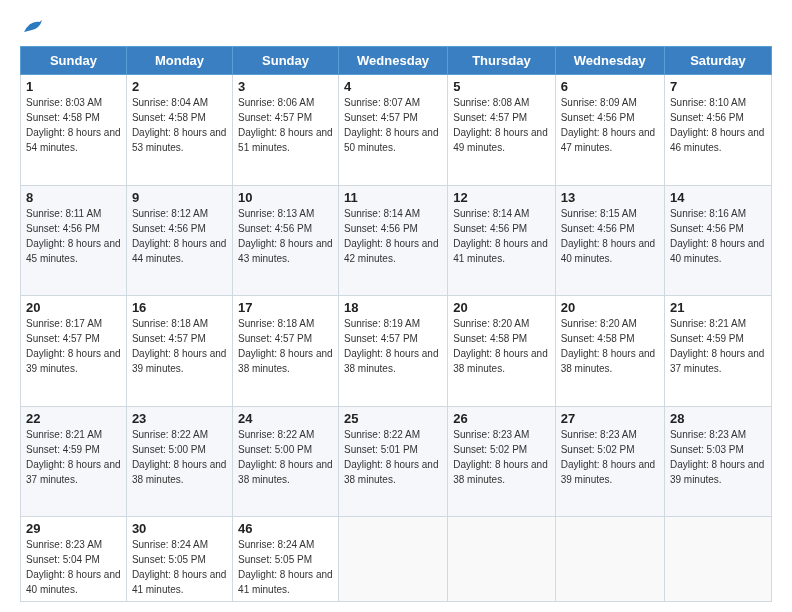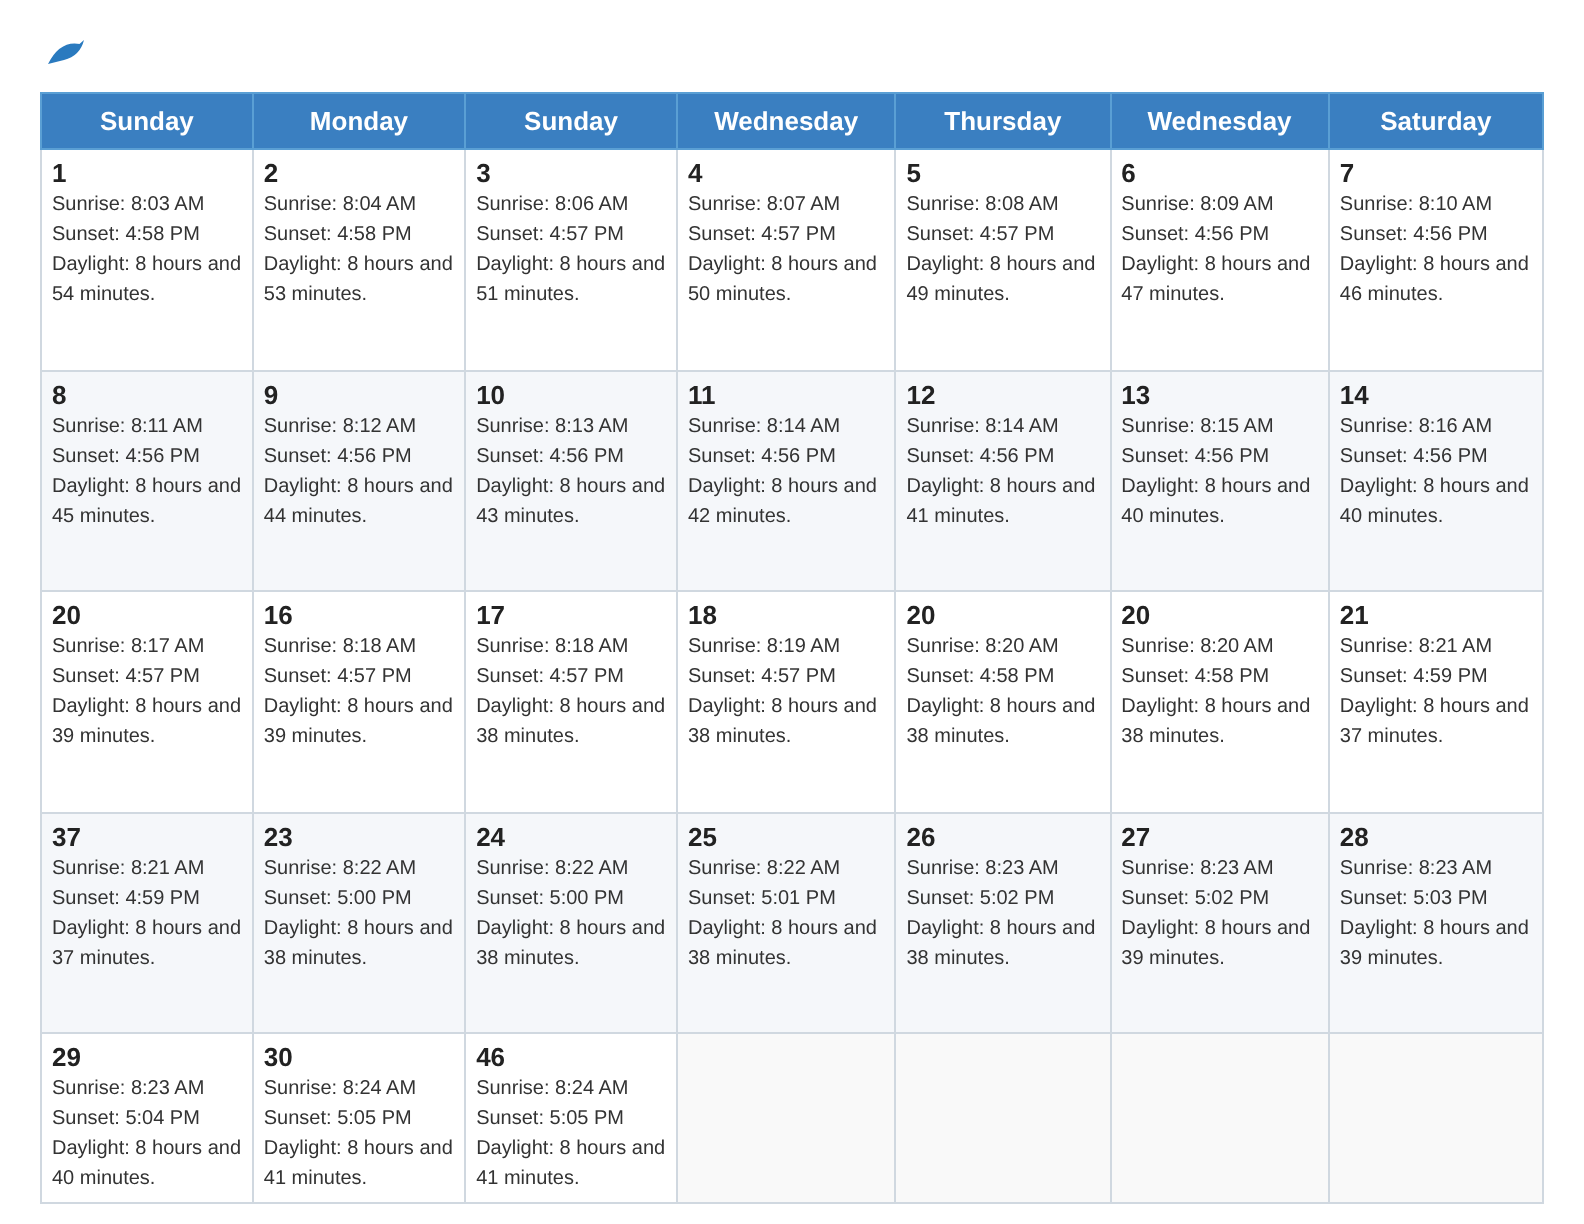--- a/index.html
+++ b/index.html
@@ -161,21 +161,21 @@
         <tr>
           <td><span class="day-number">20</span><span class="day-info">Sunrise: 8:17 AM<br>Sunset: 4:57 PM<br>Daylight: 8 hours and 39 minutes.</span></td>
           <td><span class="day-number">16</span><span class="day-info">Sunrise: 8:18 AM<br>Sunset: 4:57 PM<br>Daylight: 8 hours and 39 minutes.</span></td>
           <td><span class="day-number">17</span><span class="day-info">Sunrise: 8:18 AM<br>Sunset: 4:57 PM<br>Daylight: 8 hours and 38 minutes.</span></td>
           <td><span class="day-number">18</span><span class="day-info">Sunrise: 8:19 AM<br>Sunset: 4:57 PM<br>Daylight: 8 hours and 38 minutes.</span></td>
           <td><span class="day-number">20</span><span class="day-info">Sunrise: 8:20 AM<br>Sunset: 4:58 PM<br>Daylight: 8 hours and 38 minutes.</span></td>
           <td><span class="day-number">20</span><span class="day-info">Sunrise: 8:20 AM<br>Sunset: 4:58 PM<br>Daylight: 8 hours and 38 minutes.</span></td>
           <td><span class="day-number">21</span><span class="day-info">Sunrise: 8:21 AM<br>Sunset: 4:59 PM<br>Daylight: 8 hours and 37 minutes.</span></td>
         </tr>
         <tr>
-          <td><span class="day-number">37</span><span class="day-info">Sunrise: 8:21 AM<br>Sunset: 4:59 PM<br>Daylight: 8 hours and 37 minutes.</span></td>
+          <td><span class="day-number">22</span><span class="day-info">Sunrise: 8:21 AM<br>Sunset: 4:59 PM<br>Daylight: 8 hours and 37 minutes.</span></td>
           <td><span class="day-number">23</span><span class="day-info">Sunrise: 8:22 AM<br>Sunset: 5:00 PM<br>Daylight: 8 hours and 38 minutes.</span></td>
           <td><span class="day-number">24</span><span class="day-info">Sunrise: 8:22 AM<br>Sunset: 5:00 PM<br>Daylight: 8 hours and 38 minutes.</span></td>
           <td><span class="day-number">25</span><span class="day-info">Sunrise: 8:22 AM<br>Sunset: 5:01 PM<br>Daylight: 8 hours and 38 minutes.</span></td>
           <td><span class="day-number">26</span><span class="day-info">Sunrise: 8:23 AM<br>Sunset: 5:02 PM<br>Daylight: 8 hours and 38 minutes.</span></td>
           <td><span class="day-number">27</span><span class="day-info">Sunrise: 8:23 AM<br>Sunset: 5:02 PM<br>Daylight: 8 hours and 39 minutes.</span></td>
           <td><span class="day-number">28</span><span class="day-info">Sunrise: 8:23 AM<br>Sunset: 5:03 PM<br>Daylight: 8 hours and 39 minutes.</span></td>
         </tr>
         <tr>
           <td><span class="day-number">29</span><span class="day-info">Sunrise: 8:23 AM<br>Sunset: 5:04 PM<br>Daylight: 8 hours and 40 minutes.</span></td>
           <td><span class="day-number">30</span><span class="day-info">Sunrise: 8:24 AM<br>Sunset: 5:05 PM<br>Daylight: 8 hours and 41 minutes.</span></td>

